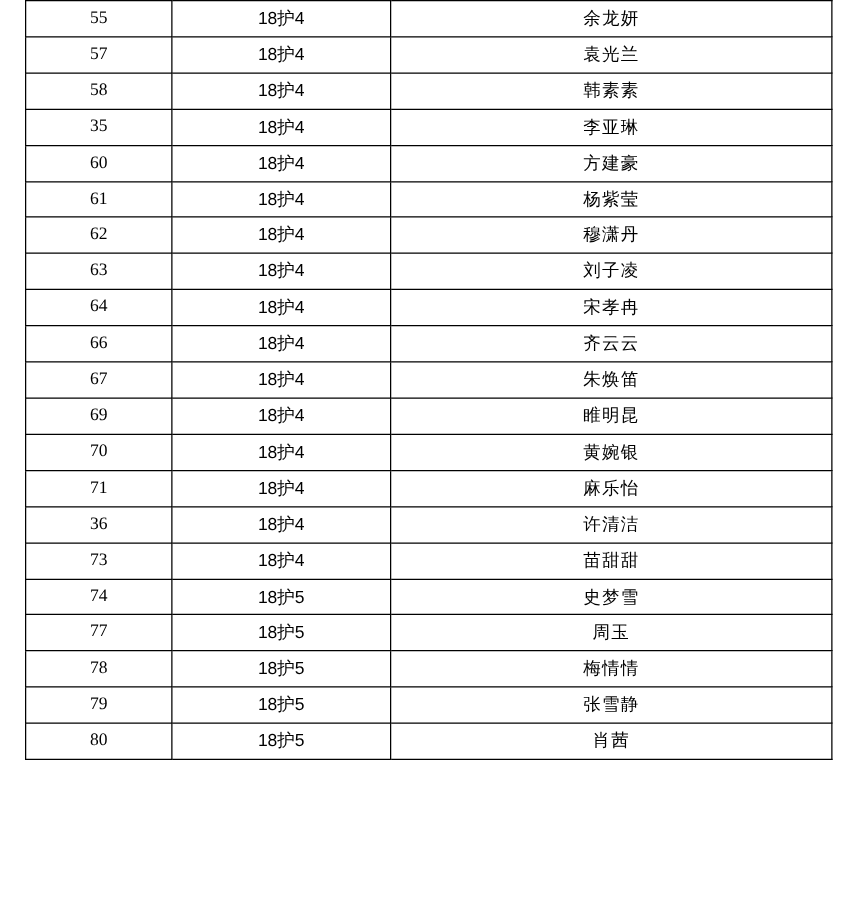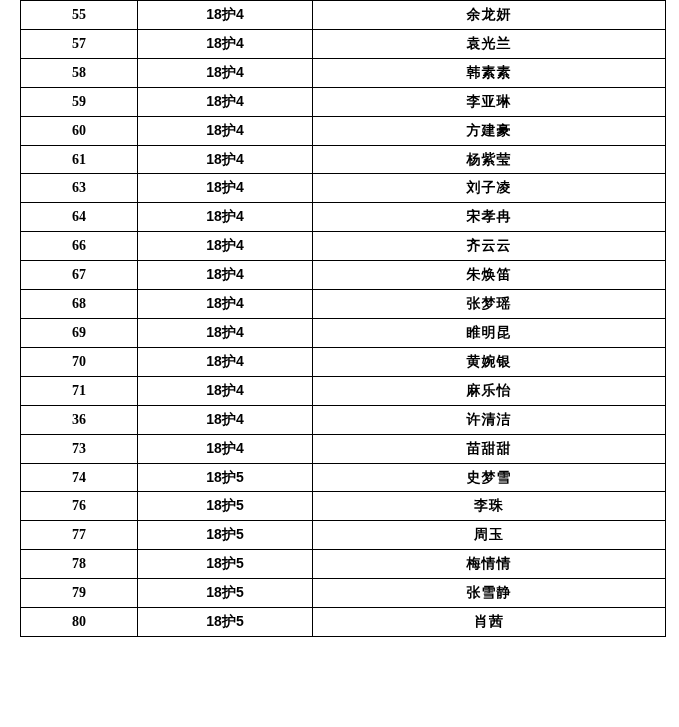--- a/index.html
+++ b/index.html
@@ -12,21 +12,20 @@
     height: 727px;
     font-family: "Liberation Sans", sans-serif;
     color: #000000;
     overflow: hidden;
   }
   .sheet {
     width: 679px;
     height: 579px;
     position: relative;
     background: #ffffff;
-    font-weight: bold;
   }
   table.roster {
     border-collapse: collapse;
     table-layout: fixed;
     width: 645px;
     margin-left: 20px;
     margin-top: 0px;
   }
   table.roster col.c-num   { width: 117px; }
   table.roster col.c-class { width: 175px; }
@@ -77,58 +76,58 @@
           <td class="cell-num">57</td>
           <td class="cell-class">18护4</td>
           <td class="cell-name">袁光兰</td>
         </tr>
         <tr>
           <td class="cell-num">58</td>
           <td class="cell-class">18护4</td>
           <td class="cell-name">韩素素</td>
         </tr>
         <tr>
-          <td class="cell-num">59</td>
+          <td class="cell-num">35</td>
           <td class="cell-class">18护4</td>
           <td class="cell-name">李亚琳</td>
         </tr>
         <tr>
           <td class="cell-num">60</td>
           <td class="cell-class">18护4</td>
           <td class="cell-name">方建豪</td>
         </tr>
         <tr>
           <td class="cell-num">61</td>
           <td class="cell-class">18护4</td>
           <td class="cell-name">杨紫莹</td>
+        </tr>
+        <tr>
+          <td class="cell-num">62</td>
+          <td class="cell-class">18护4</td>
+          <td class="cell-name">穆潇丹</td>
         </tr>
         <tr>
           <td class="cell-num">63</td>
           <td class="cell-class">18护4</td>
           <td class="cell-name">刘子凌</td>
         </tr>
         <tr>
           <td class="cell-num">64</td>
           <td class="cell-class">18护4</td>
           <td class="cell-name">宋孝冉</td>
         </tr>
         <tr>
           <td class="cell-num">66</td>
           <td class="cell-class">18护4</td>
           <td class="cell-name">齐云云</td>
         </tr>
         <tr>
           <td class="cell-num">67</td>
           <td class="cell-class">18护4</td>
           <td class="cell-name">朱焕笛</td>
-        </tr>
-        <tr>
-          <td class="cell-num">68</td>
-          <td class="cell-class">18护4</td>
-          <td class="cell-name">张梦瑶</td>
         </tr>
         <tr>
           <td class="cell-num">69</td>
           <td class="cell-class">18护4</td>
           <td class="cell-name">睢明昆</td>
         </tr>
         <tr>
           <td class="cell-num">70</td>
           <td class="cell-class">18护4</td>
           <td class="cell-name">黄婉银</td>
@@ -147,25 +146,20 @@
           <td class="cell-num">73</td>
           <td class="cell-class">18护4</td>
           <td class="cell-name">苗甜甜</td>
         </tr>
         <tr>
           <td class="cell-num">74</td>
           <td class="cell-class">18护5</td>
           <td class="cell-name">史梦雪</td>
         </tr>
         <tr>
-          <td class="cell-num">76</td>
-          <td class="cell-class">18护5</td>
-          <td class="cell-name">李珠</td>
-        </tr>
-        <tr>
           <td class="cell-num">77</td>
           <td class="cell-class">18护5</td>
           <td class="cell-name">周玉</td>
         </tr>
         <tr>
           <td class="cell-num">78</td>
           <td class="cell-class">18护5</td>
           <td class="cell-name">梅情情</td>
         </tr>
         <tr>

